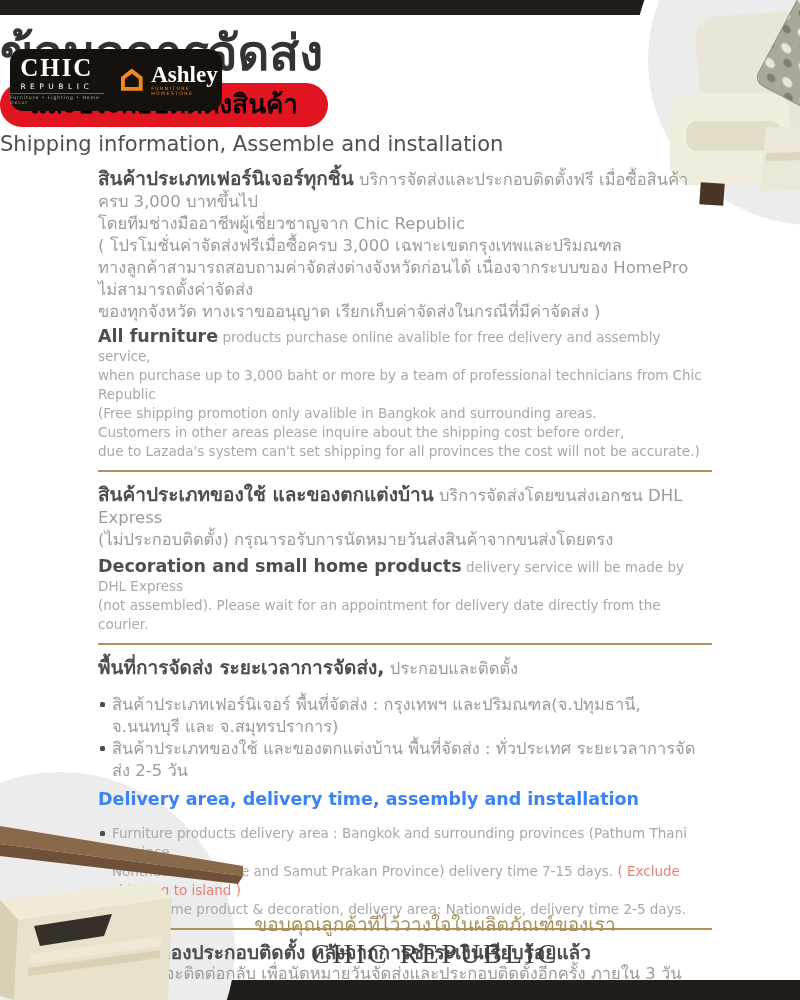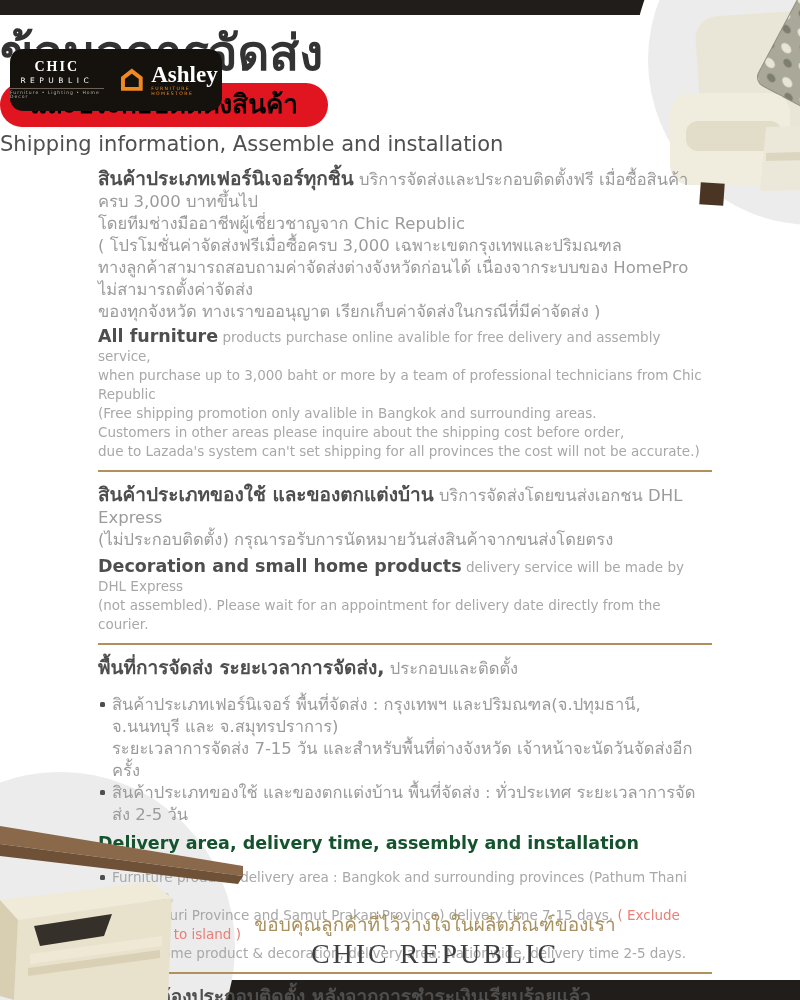--- a/index.html
+++ b/index.html
@@ -17,21 +17,21 @@
     background:#ececec;box-shadow:0 0 0 14px #ffffff;z-index:2;overflow:visible;
   }
   .sofa-svg{position:absolute;left:0px;top:0px;}
 
   
   .logo-box{
     position:absolute;left:10px;top:49px;width:212px;height:62px;background:#15120e;
     border-radius:13px;display:flex;align-items:center;justify-content:center;gap:16px;z-index:3;
   }
   .chic-logo{display:flex;flex-direction:column;align-items:center;line-height:1;}
-  .chic-name{font-family:"Liberation Serif",serif;color:#fff;font-size:14px;letter-spacing:2px;font-weight:bold;text-align:right;}
+  .chic-name{font-family:"Liberation Serif",serif;color:#fff;font-size:25px;letter-spacing:2px;font-weight:bold;text-align:right;}
   .chic-word{color:#fff;font-size:7.5px;letter-spacing:4.5px;margin-top:3px;text-align:right;}
   .chic-tag{color:#b9b2a6;font-size:4.5px;letter-spacing:1px;margin-top:3px;border-top:1px solid #6a6257;padding-top:2px;}
   .ashley-logo{display:flex;align-items:center;gap:8px;}
   .ashley-text{display:flex;flex-direction:column;line-height:1;align-items:flex-start;}
   .ashley-name{font-family:"Liberation Serif",serif;color:#fff;font-size:23px;font-weight:bold;}
   .ashley-word{color:#f08921;font-size:4.6px;letter-spacing:1.4px;margin-top:1px;}
 
   
   .header{position:absolute;left:0;top:26px;width:729px;text-align:left;z-index:2;pointer-events:none;}
   .title{font-size:49px;font-weight:bold;color:#333333;line-height:1.15;}
@@ -40,21 +40,21 @@
     padding:5px 30px 6px 30px;border-radius:999px;margin-top:1px;line-height:1.25;
   }
   .subtitle{font-size:21px;color:#4f4f4f;margin-top:5px;}
 
   
   .content{position:absolute;left:98px;top:167px;width:614px;z-index:2;}
   .th{color:#9b9b9b;font-size:16.5px;line-height:22px;}
   .th-lead{color:#4e4e4e;font-weight:bold;font-size:19px;}
   .en{color:#a8a8a8;font-size:13.5px;line-height:19px;}
   .en-lead{color:#4e4e4e;font-weight:bold;font-size:17.5px;}
-  .en-lead-line{color:#14532d;font-weight:bold;font-size:17.5px;line-height:22px;}
+  .en-lead-line{color:#3b82f6;font-weight:bold;font-size:17.5px;line-height:22px;}
   .block{display:block;}
   .gap4{height:4px;} .gap6{height:6px;}
   .divider{border:none;height:2px;background:#b2905c;margin:9px 0 11px 0;}
   .bullets{margin-top:14px;}
   .bullet{position:relative;padding-left:14px;}
   .bullet::before{content:"";position:absolute;left:2px;top:8px;width:5px;height:5px;border-radius:1.5px;background:#4e4e4e;}
   .bullet.en::before{top:7px;width:4.5px;height:4.5px;}
   .red-note{color:#e87f78;}
 
   
@@ -163,21 +163,20 @@
   <hr class="divider">
 
   <div class="section">
     <div class="th">
       <span class="th-lead">พื้นที่การจัดส่ง ระยะเวลาการจัดส่ง,</span>
       <span>ประกอบและติดตั้ง</span>
     </div>
     <div class="bullets th">
       <div class="bullet">
         <span class="block">สินค้าประเภทเฟอร์นิเจอร์ พื้นที่จัดส่ง : กรุงเทพฯ และปริมณฑล(จ.ปทุมธานี, จ.นนทบุรี และ จ.สมุทรปราการ)</span>
-        <span class="block">ระยะเวลาการจัดส่ง 7-15 วัน และสำหรับพื้นที่ต่างจังหวัด เจ้าหน้าจะนัดวันจัดส่งอีกครั้ง</span>
       </div>
       <div class="bullet">
         <span class="block">สินค้าประเภทของใช้ และของตกแต่งบ้าน พื้นที่จัดส่ง : ทั่วประเทศ ระยะเวลาการจัดส่ง 2-5 วัน</span>
       </div>
     </div>
     <div class="gap6"></div>
     <div class="en-lead-line">Delivery area, delivery time, assembly and installation</div>
     <div class="bullets en">
       <div class="bullet en">
         <span class="block">Furniture products delivery area : Bangkok and surrounding provinces (Pathum Thani Province,</span>

